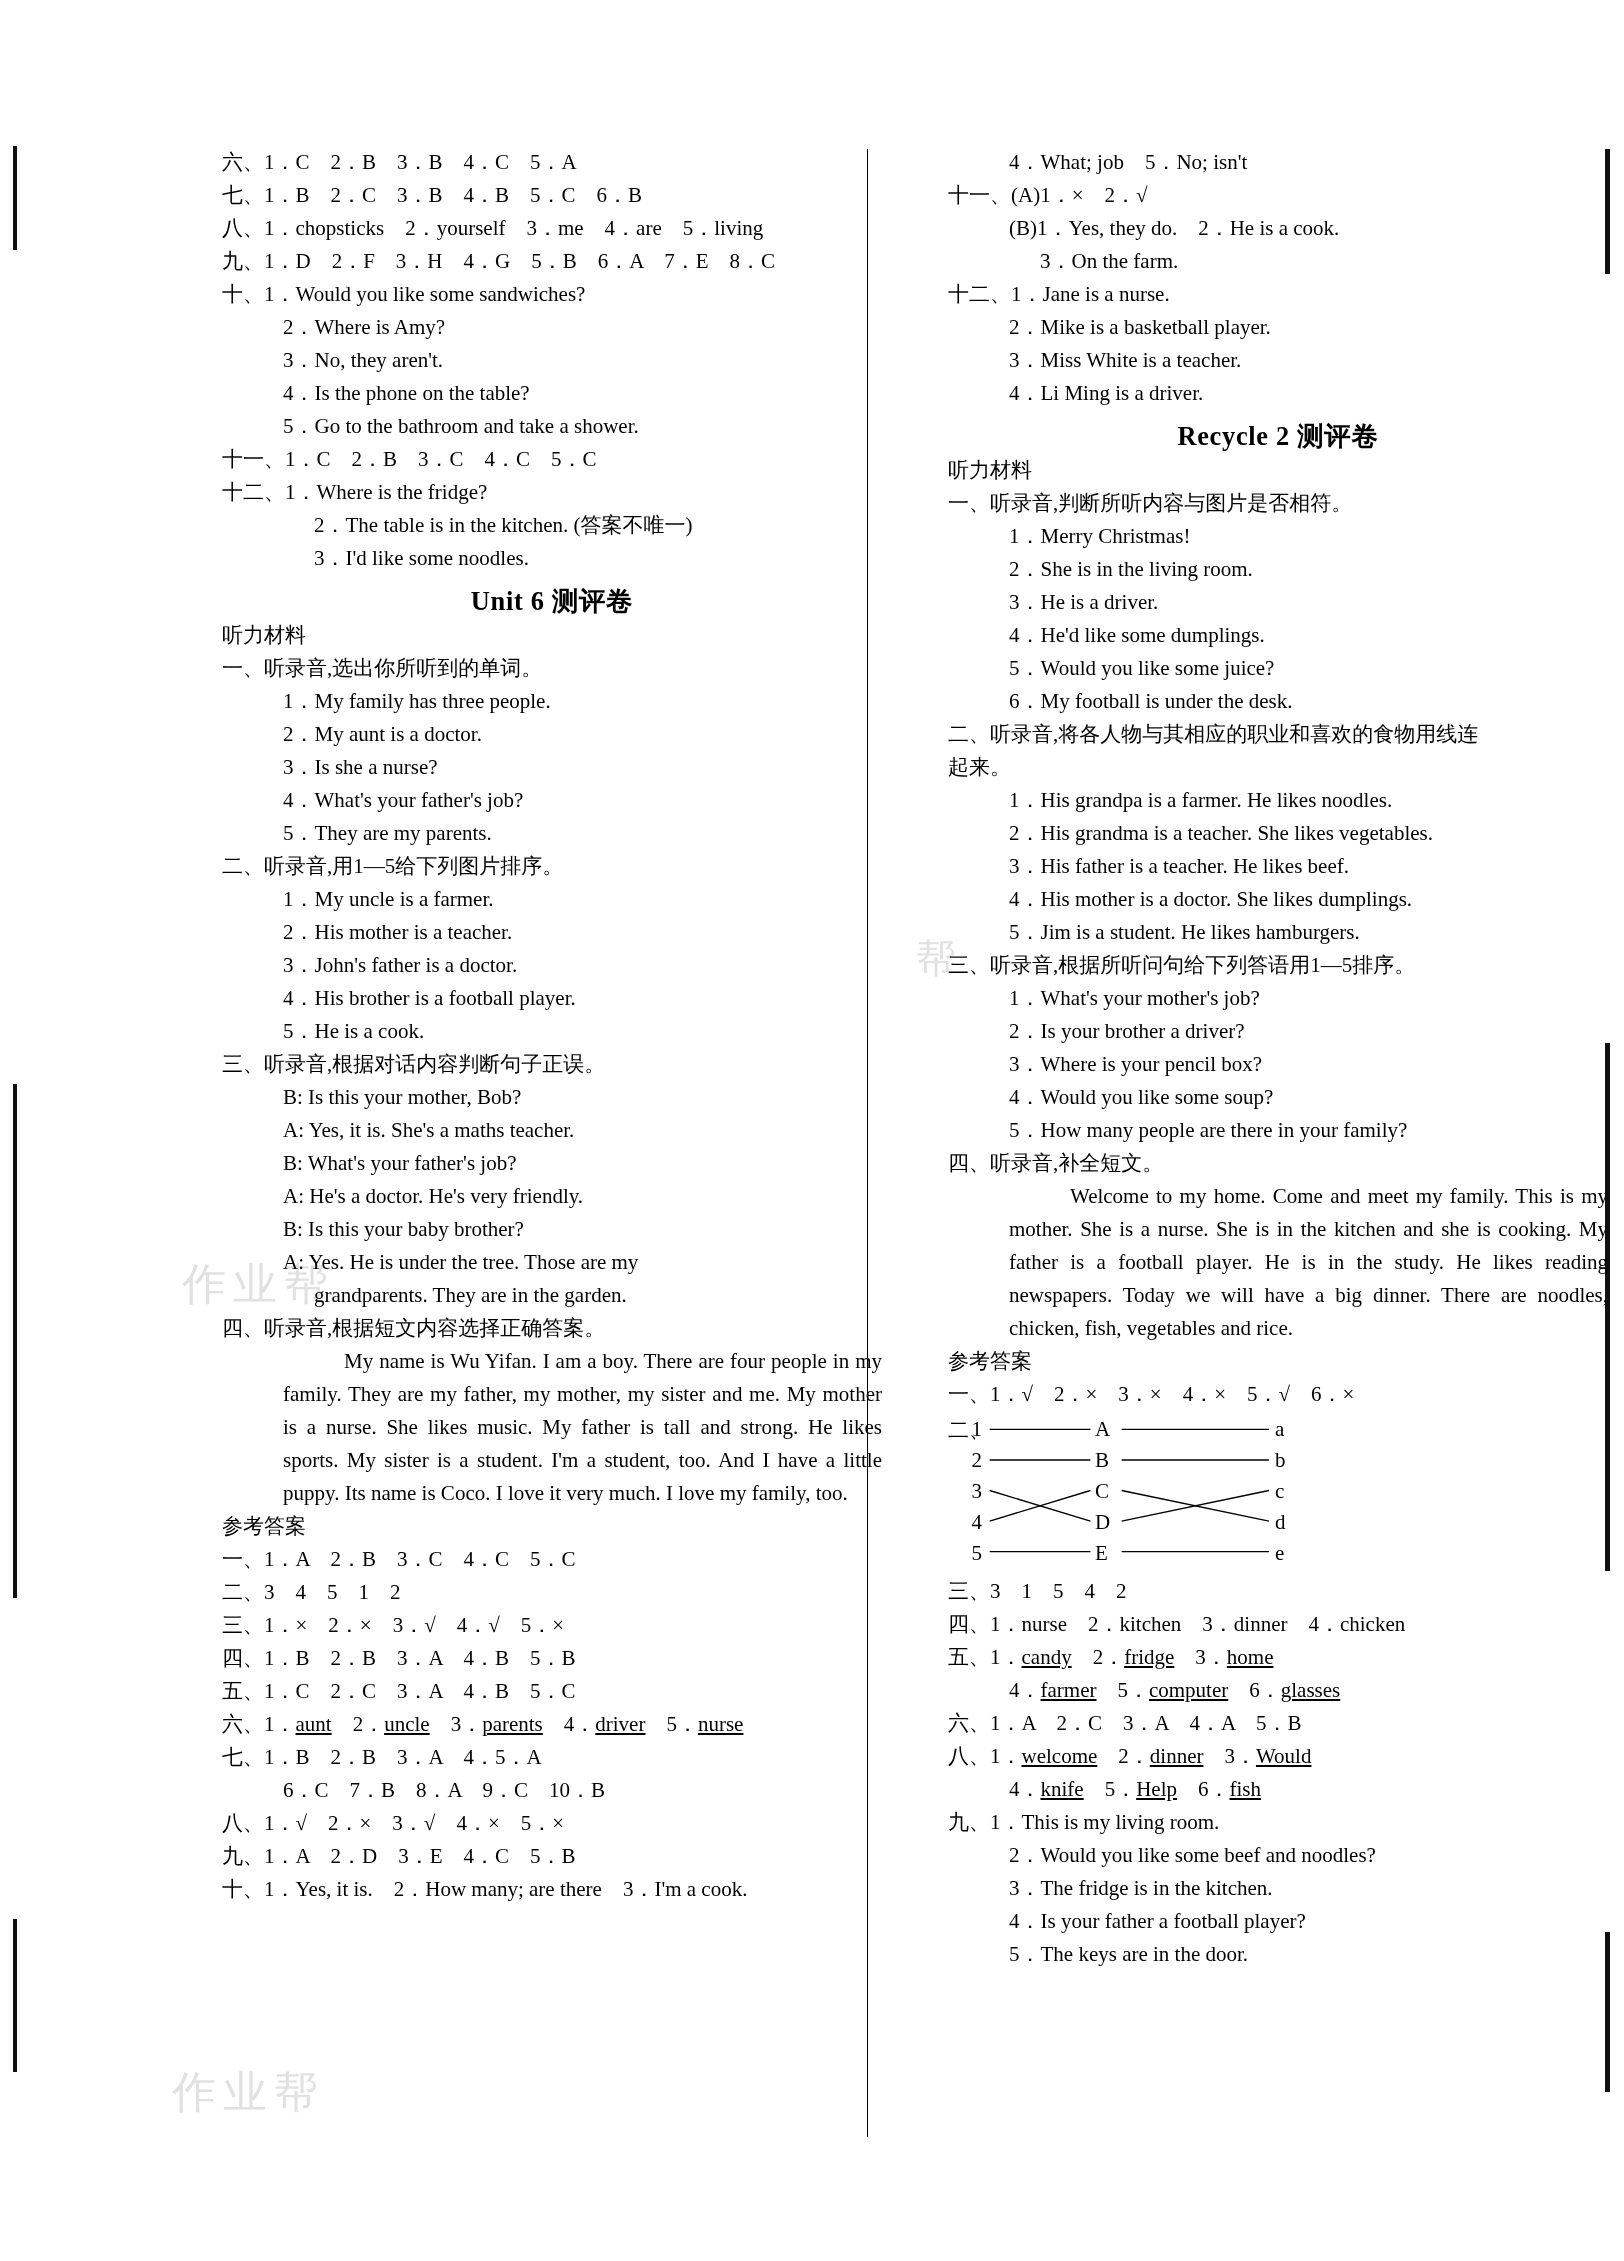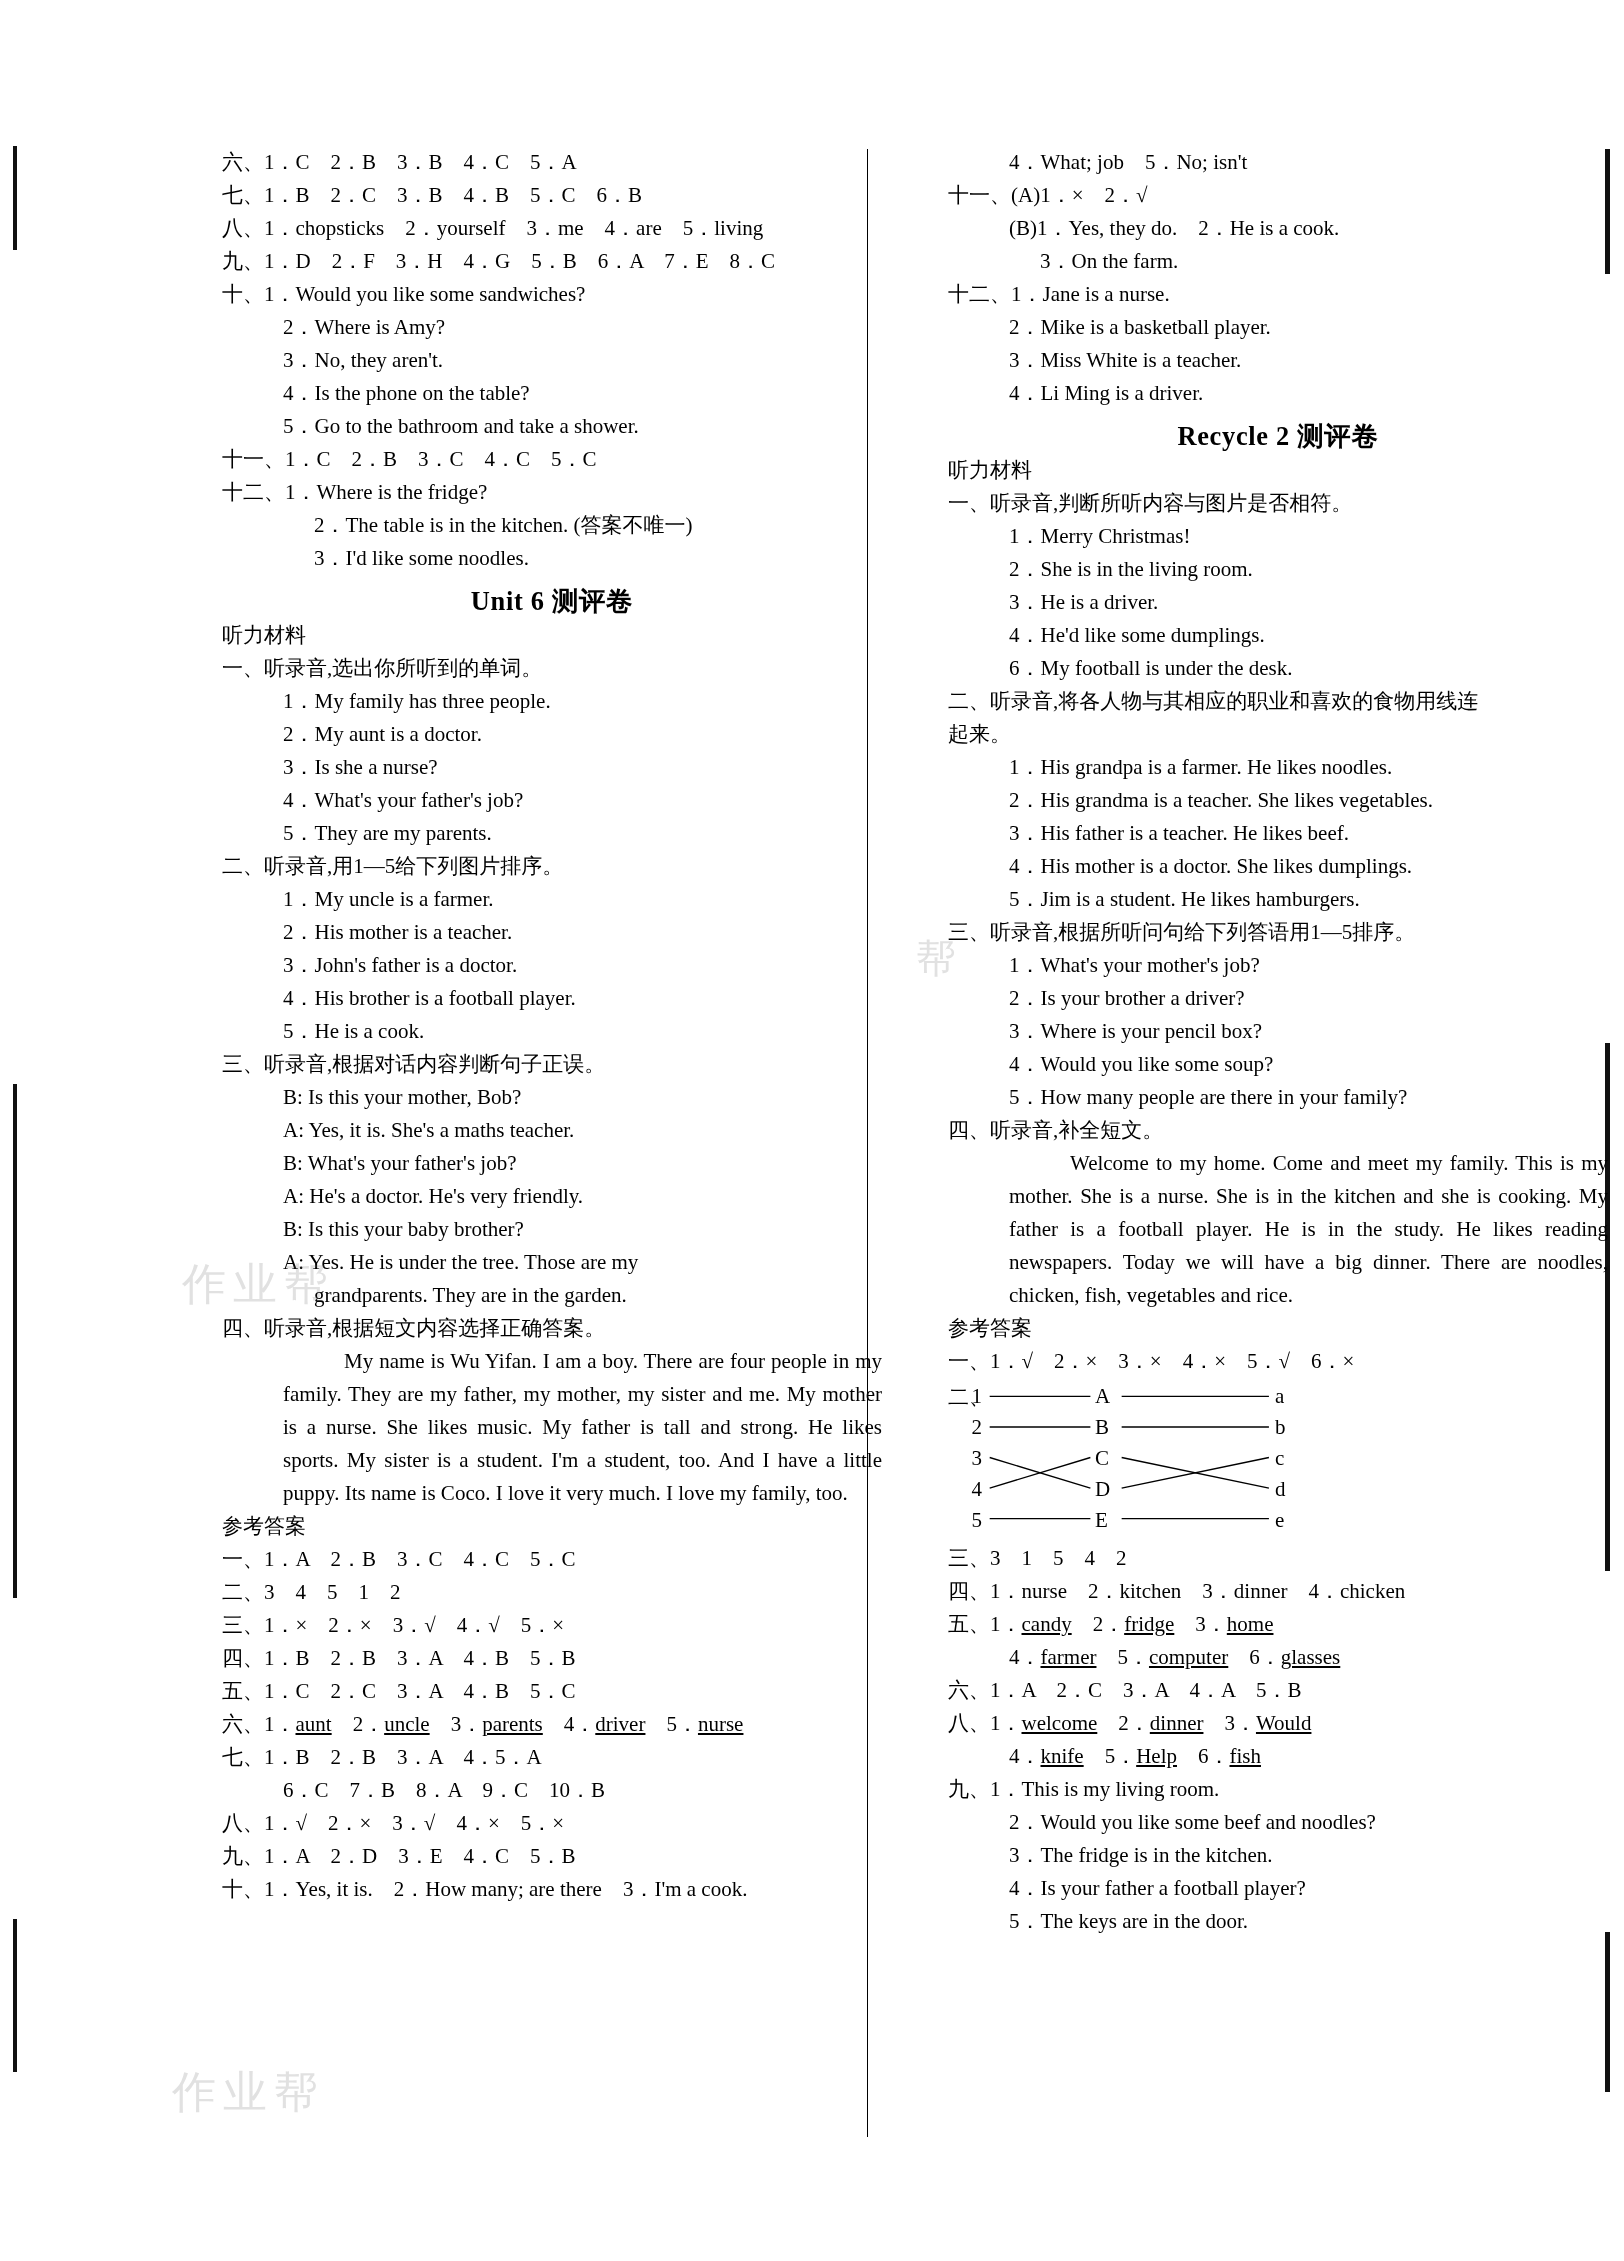--- a/index.html
+++ b/index.html
@@ -186,20 +186,21 @@
       <div class="line indent2">2．Mike is a basketball player.</div>
       <div class="line indent2">3．Miss White is a teacher.</div>
       <div class="line indent2">4．Li Ming is a driver.</div>
       <div class="section-title">Recycle 2 测评卷</div>
       <div class="line indent0">听力材料</div>
       <div class="line indent0">一、听录音,判断所听内容与图片是否相符。</div>
       <div class="line indent2">1．Merry Christmas!</div>
       <div class="line indent2">2．She is in the living room.</div>
       <div class="line indent2">3．He is a driver.</div>
       <div class="line indent2">4．He'd like some dumplings.</div>
+      <div class="line indent2">5．Would you like some juice?</div>
       <div class="line indent2">6．My football is under the desk.</div>
       <div class="line indent0">二、听录音,将各人物与其相应的职业和喜欢的食物用线连</div>
       <div class="line indent0">起来。</div>
       <div class="line indent2">1．His grandpa is a farmer. He likes noodles.</div>
       <div class="line indent2">2．His grandma is a teacher. She likes vegetables.</div>
       <div class="line indent2">3．His father is a teacher. He likes beef.</div>
       <div class="line indent2">4．His mother is a doctor. She likes dumplings.</div>
       <div class="line indent2">5．Jim is a student. He likes hamburgers.</div>
       <div class="line indent0">三、听录音,根据所听问句给下列答语用1—5排序。</div>
       <div class="line indent2">1．What's your mother's job?</div>

